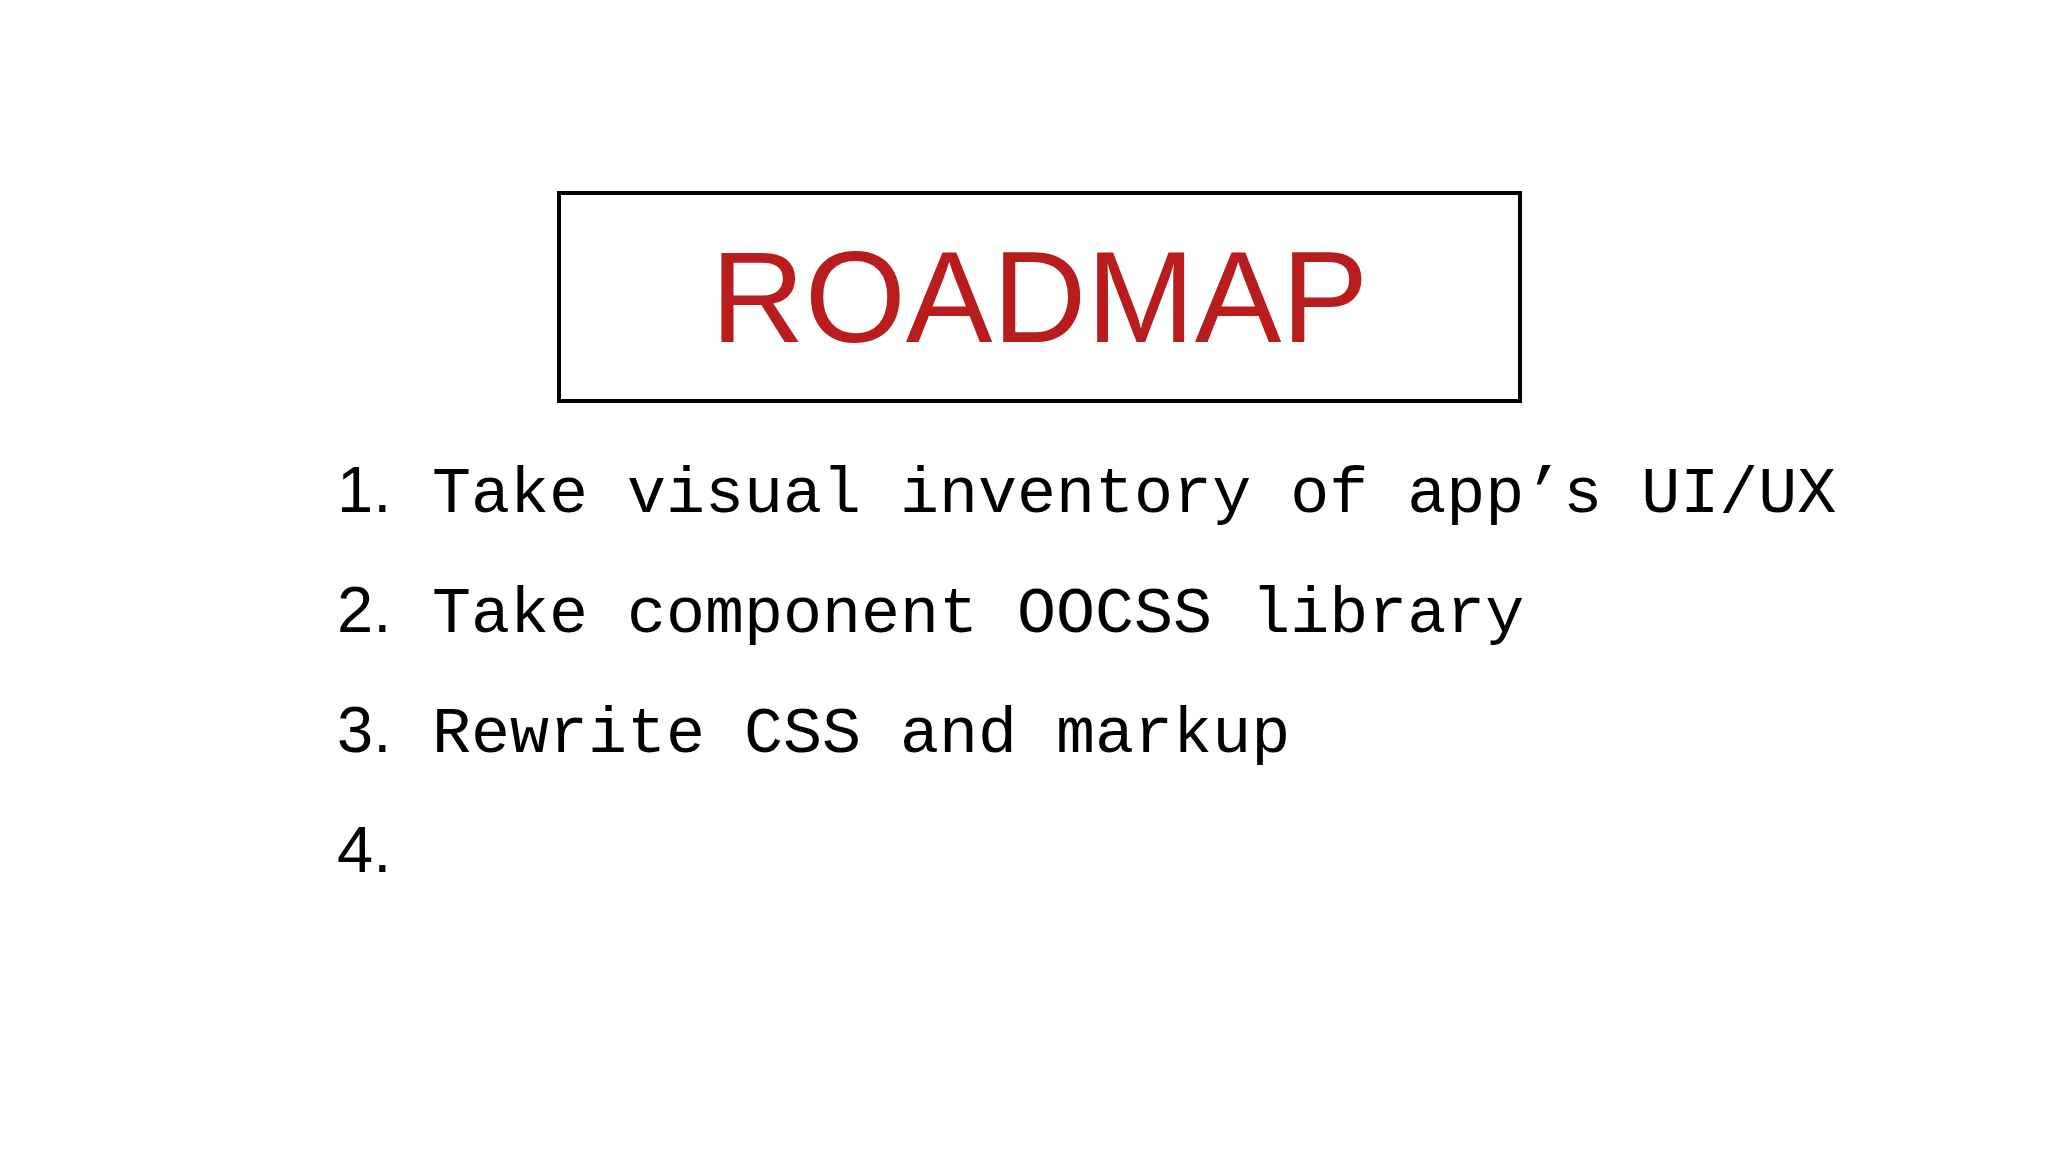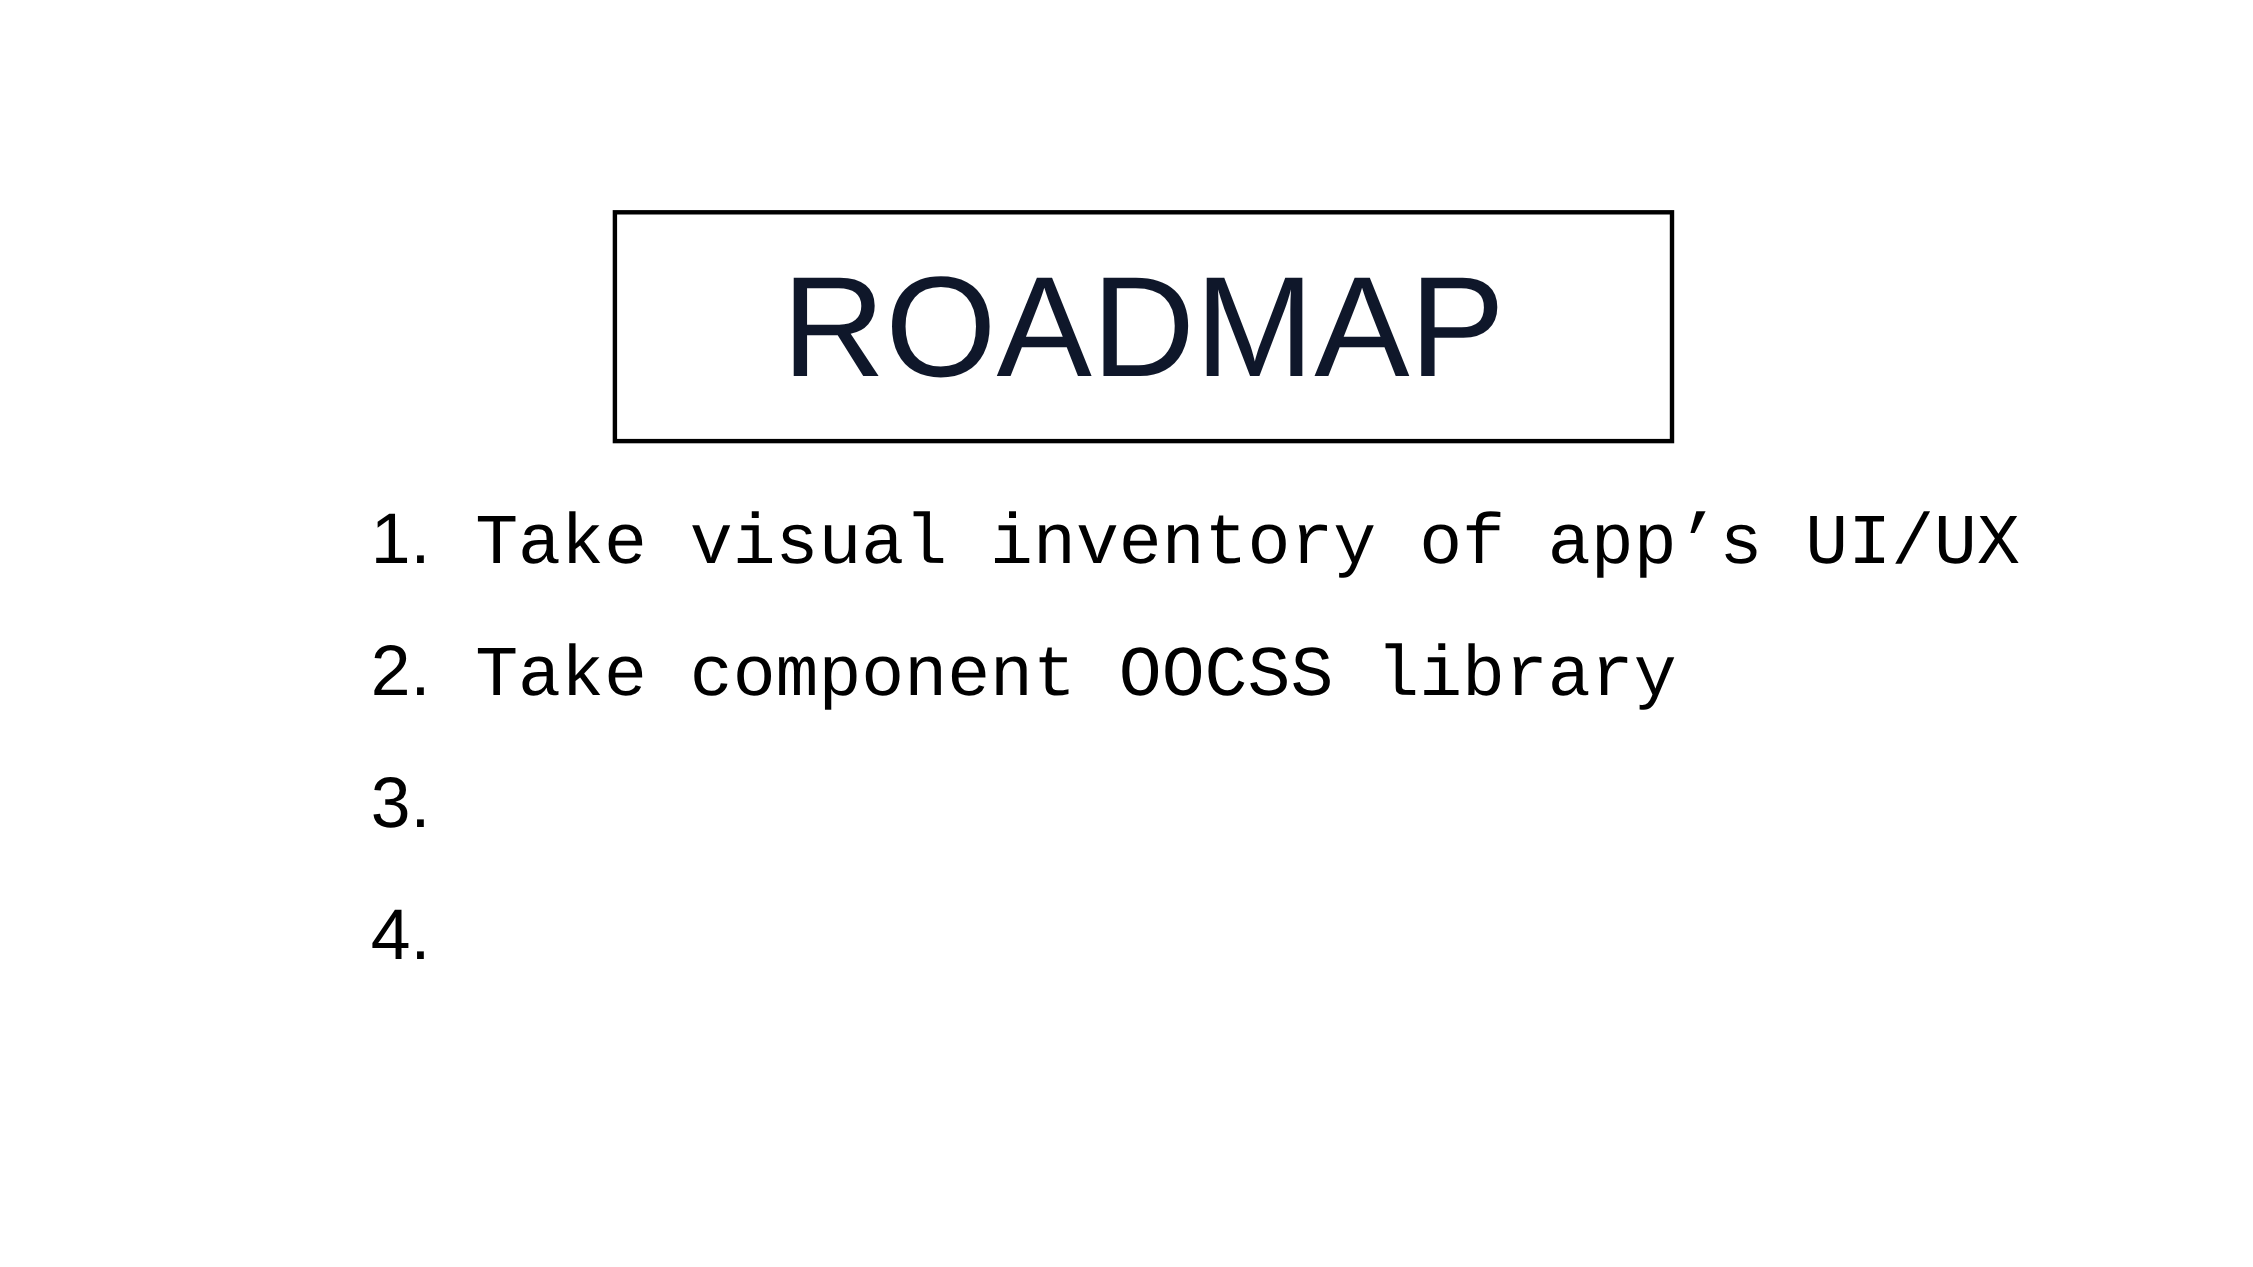--- a/index.html
+++ b/index.html
@@ -32,21 +32,21 @@
     align-items: center;
     justify-content: center;
   }
 
   .title-text {
     font-size: 130px;
     font-weight: 400;
     line-height: 1;
     letter-spacing: 0px;
     white-space: nowrap;
-    color: #0f172a;
+    color: #b91c1c;
   }
 
   .roadmap-list {
     position: absolute;
     left: 337px;
     top: 452px;
     display: flex;
     flex-direction: column;
   }
 
@@ -86,20 +86,21 @@
       <span class="item-text">Take visual inventory of app’s UI/UX</span>
     </div>
 
     <div class="roadmap-item">
       <span class="item-number">2.</span>
       <span class="item-text">Take component OOCSS library</span>
     </div>
 
     <div class="roadmap-item">
       <span class="item-number">3.</span>
+      <span class="item-text">Rewrite CSS and markup</span>
     </div>
 
     <div class="roadmap-item">
       <span class="item-number">4.</span>
     </div>
 
   </div>
 
 </div>
 

